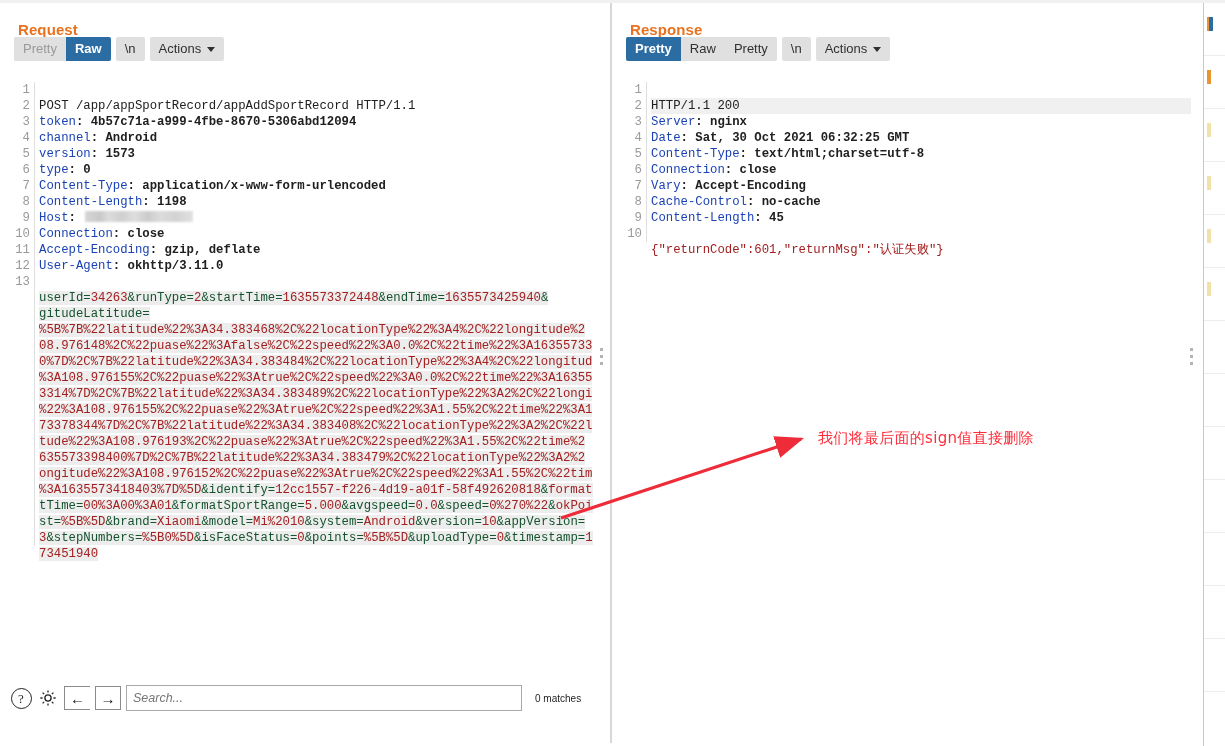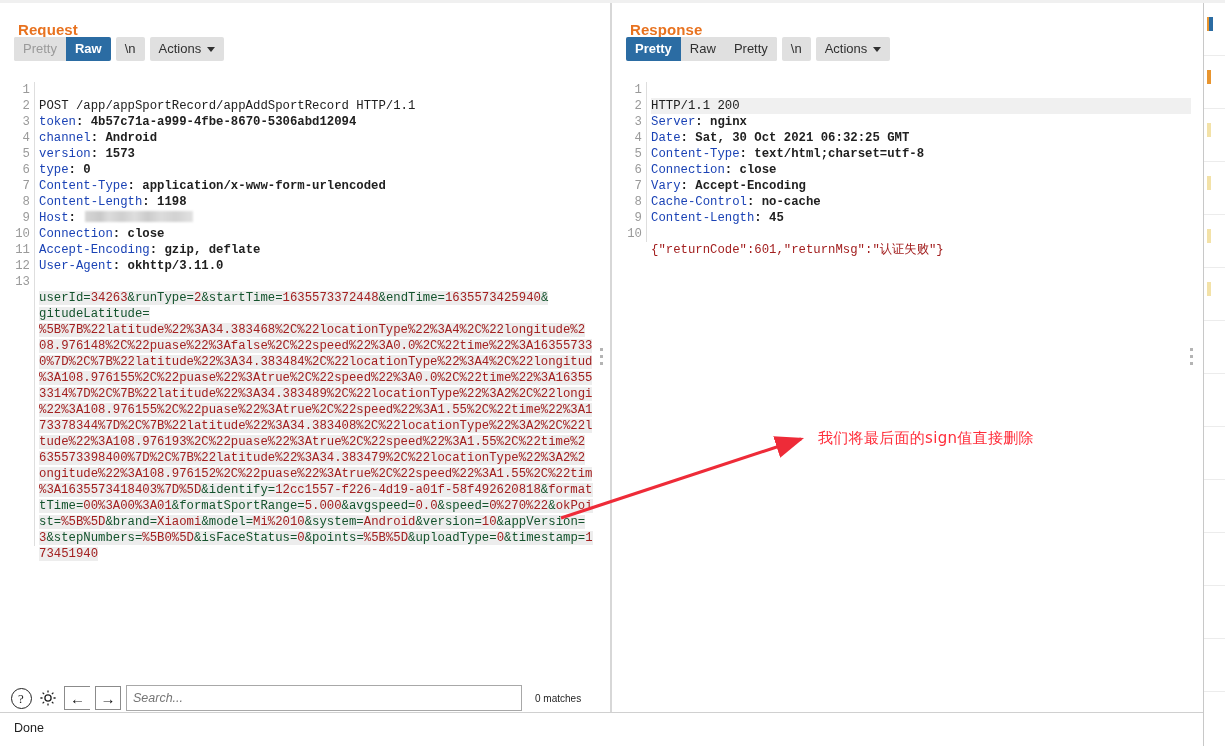--- a/index.html
+++ b/index.html
@@ -441,45 +441,42 @@
   <svg id="annotation-arrow">
     <defs>
       <marker id="arrowhead" markerWidth="9" markerHeight="7" refX="8" refY="3.5" orient="auto">
         <polygon points="0 0, 9 3.5, 0 7" fill="#ee2b38"></polygon>
       </marker>
     </defs>
     <line x1="8" y1="93" x2="248" y2="14" stroke="#ee2b38" stroke-width="3.2" marker-end="url(#arrowhead)"></line>
   </svg>
   <div id="annotation-text">我们将最后面的sign值直接删除</div>
 
-  <div id="statusbar">
-    <div id="status-text">Done</div>
+
+  <div id="right-sliver">
+    <div class="sliver-row">
+        <span class="sliver-mark" style="background:#2b6ca3;border-left:2px solid #e8952f;"></span>
+      </div>
+    <div class="sliver-row">
+        <span class="sliver-mark" style="background:#e8952f;"></span>
+      </div>
+    <div class="sliver-row">
+        <span class="sliver-mark" style="background:#f3e2a8;"></span>
+      </div>
+    <div class="sliver-row">
+        <span class="sliver-mark" style="background:#f3e2a8;"></span>
+      </div>
+    <div class="sliver-row">
+        <span class="sliver-mark" style="background:#f3e2a8;"></span>
+      </div>
+    <div class="sliver-row">
+        <span class="sliver-mark" style="background:#f3e2a8;"></span>
+      </div>
+    <div class="sliver-row"></div>
+    <div class="sliver-row"></div>
+    <div class="sliver-row"></div>
+    <div class="sliver-row"></div>
+    <div class="sliver-row"></div>
+    <div class="sliver-row"></div>
+    <div class="sliver-row"></div>
   </div>
 
-  <div id="right-sliver">
-    <div class="sliver-row">
-        <span class="sliver-mark" style="background:#2b6ca3;border-left:2px solid #e8952f;"></span>
-      </div>
-    <div class="sliver-row">
-        <span class="sliver-mark" style="background:#e8952f;"></span>
-      </div>
-    <div class="sliver-row">
-        <span class="sliver-mark" style="background:#f3e2a8;"></span>
-      </div>
-    <div class="sliver-row">
-        <span class="sliver-mark" style="background:#f3e2a8;"></span>
-      </div>
-    <div class="sliver-row">
-        <span class="sliver-mark" style="background:#f3e2a8;"></span>
-      </div>
-    <div class="sliver-row">
-        <span class="sliver-mark" style="background:#f3e2a8;"></span>
-      </div>
-    <div class="sliver-row"></div>
-    <div class="sliver-row"></div>
-    <div class="sliver-row"></div>
-    <div class="sliver-row"></div>
-    <div class="sliver-row"></div>
-    <div class="sliver-row"></div>
-    <div class="sliver-row"></div>
-  </div>
-
 </div>
 
 </body></html>

